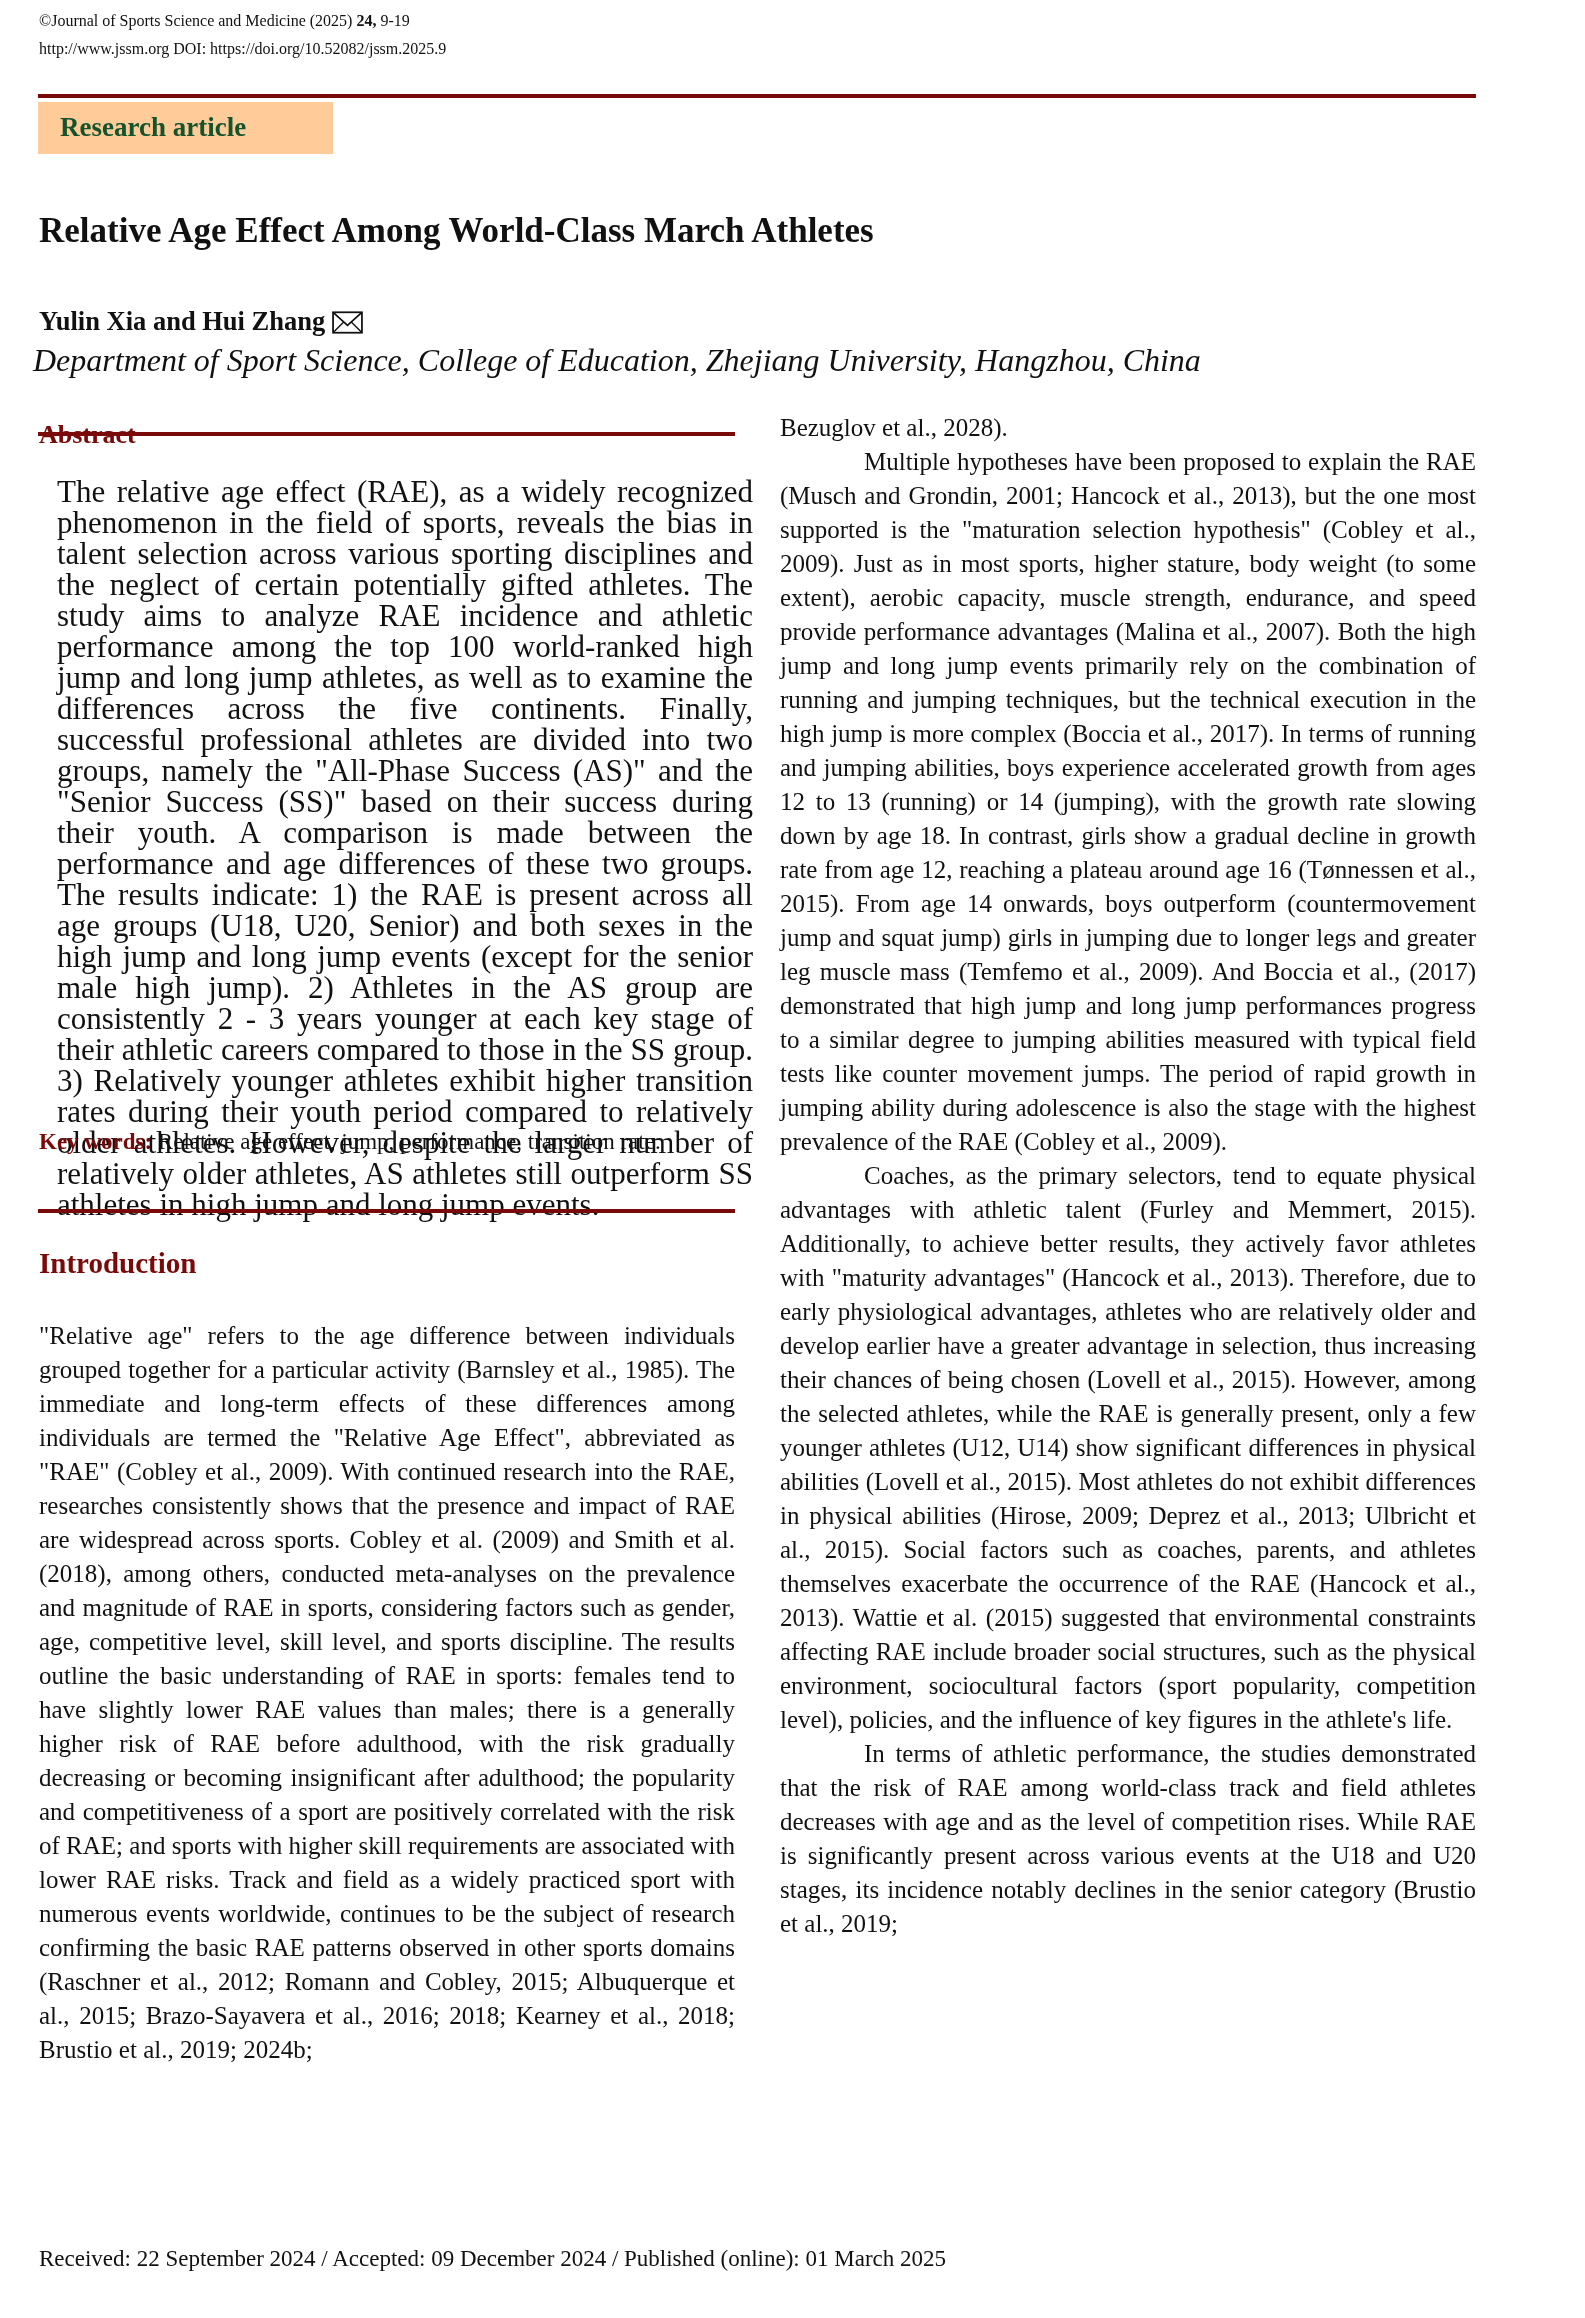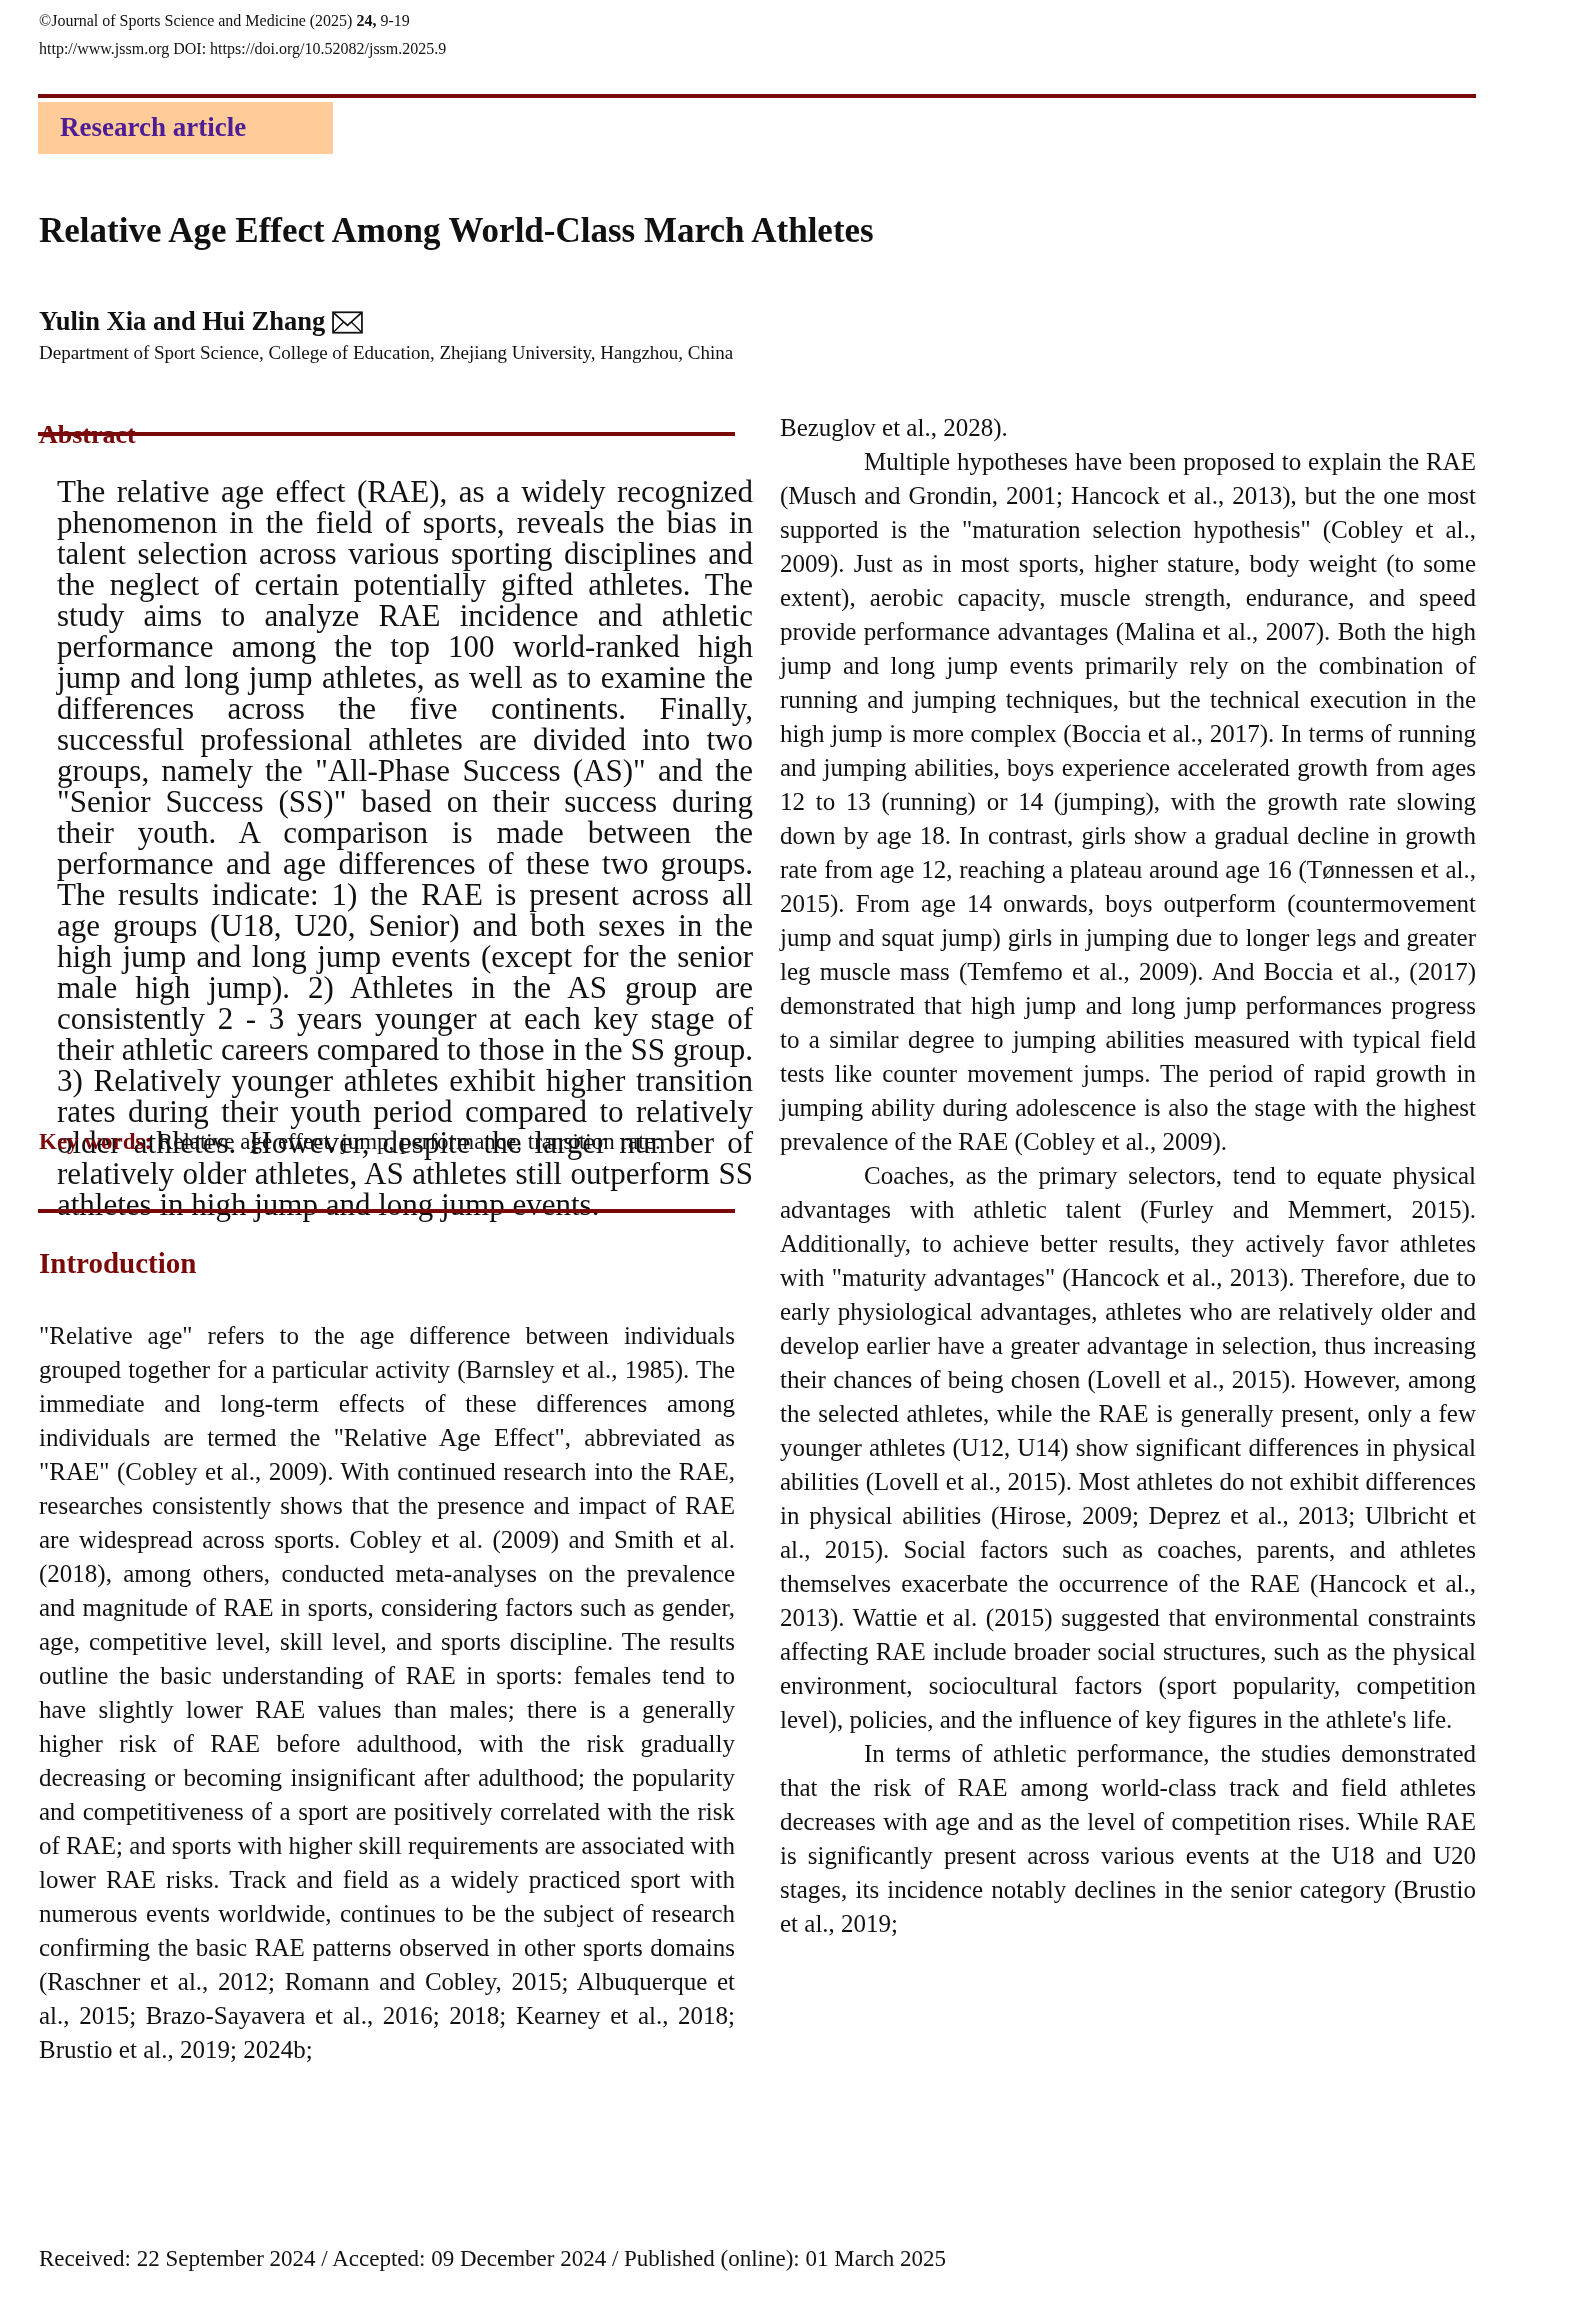--- a/index.html
+++ b/index.html
@@ -8,26 +8,26 @@
     font-family: "Liberation Serif", "DejaVu Serif", serif; color: #111;
   }
   .abs { position: absolute; }
   .hdr { left: 39px; font-size: 16px; line-height: 29px; white-space: nowrap; }
   .hdr b { font-weight: bold; }
   .rule { position: absolute; background: #7a0a0a; height: 4.3px; }
   .badge {
     left: 38px; top: 102px; width: 295px; height: 52px; background: #ffcc99;
   }
   .badge span {
-    position: absolute; left: 22px; top: 10px; font-size: 27px; font-weight: bold; color: #4c1d95; white-space: nowrap;
+    position: absolute; left: 22px; top: 10px; font-size: 27px; font-weight: bold; color: #14532d; white-space: nowrap;
   }
   .title { left: 39px; top: 211px; font-size: 35px; font-weight: bold; white-space: nowrap; }
   .authors { left: 39px; top: 306px; font-size: 26.5px; font-weight: bold; white-space: nowrap; }
   .mail-icon { display: inline-block; vertical-align: middle; margin-left: 7.2px; width: 31px; height: 23px; position: relative; top: -2.9px; }
-  .affil { left: 39px; top: 342px; font-size: 19px; white-space: nowrap; }
+  .affil { left: 33px; top: 342px; font-size: 32px; white-space: nowrap; font-style: italic; }
   .sec-head { color: #7a0a0a; font-weight: bold; }
   .abstract-head { left: 39px; top: 420px; font-size: 26px; }
   .abstract-body {
     left: 57px; top: 476px; width: 696px; font-size: 31px; line-height: 31px; text-align: justify;
   }
   .keywords {
     left: 39px; top: 1126px; width: 696px; font-size: 23px; line-height: 31px; text-align: justify;
   }
   .keywords .kw-label { color: #7a0a0a; font-weight: bold; }
   .intro-head { left: 39px; top: 1247px; font-size: 29px; }

